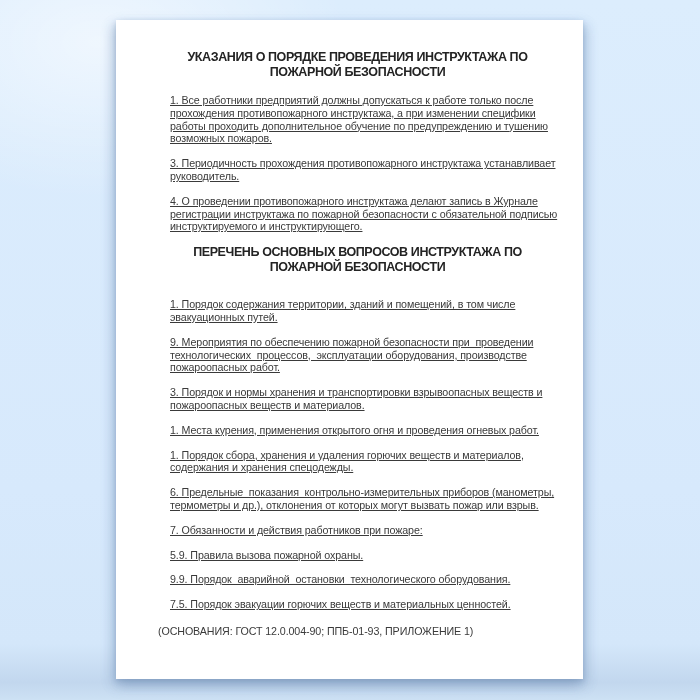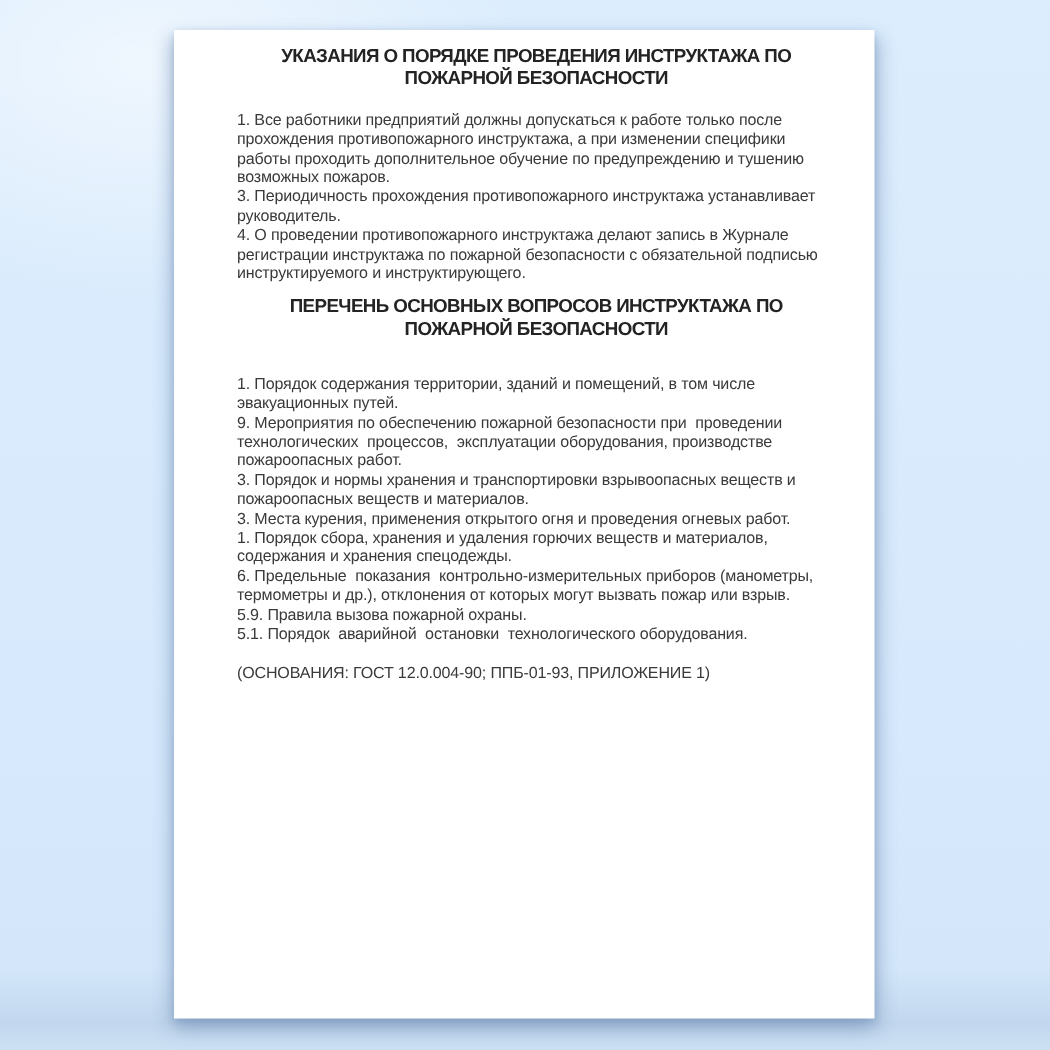--- a/index.html
+++ b/index.html
@@ -11,21 +11,21 @@
     background:
       radial-gradient(ellipse 420px 260px at 14% 6%, rgba(255,255,255,0.55), rgba(255,255,255,0) 60%),
       linear-gradient(180deg, #dcedfd 0%, #d7e9fc 70%, #d4e7fa 92%, #c2d7ee 97.5%, #cde1f4 100%);
   }
   .page {
     position: absolute;
     left: 116px; top: 20px;
     width: 467px; height: 659px;
     background: #ffffff;
     box-sizing: border-box;
-    padding: 10px 0 0 42px;
+    padding: 30px 0 0 42px;
     color: #3a3a3a;
     box-shadow:
       0 6px 12px rgba(110,140,180,0.45),
       0 2px 4px rgba(120,150,185,0.35),
       -5px 5px 10px rgba(120,150,185,0.22),
       5px 5px 10px rgba(120,150,185,0.22);
   }
   .doc-title {
     font-size: 12.5px;
     font-weight: bold;
@@ -39,22 +39,23 @@
     left: -13px;
     width: 425px;
   }
   h1.doc-title { margin-bottom: 14px; }
   h2.doc-title { margin-top: 8px; margin-bottom: 23px; }
   .para {
     font-size: 10.7px;
     line-height: 12.8px;
     letter-spacing: -0.1px;
     white-space: pre-wrap;
-    margin: 0;
+    margin: 12px;
     width: 425px;
+    text-decoration: underline;
   }
   .basis {
     font-size: 10.7px;
     line-height: 12.8px;
     letter-spacing: -0.1px;
     white-space: pre-wrap;
     margin: 14px 0 4px 0;
     width: 425px;
     color: #3a3a3a;
   }
@@ -80,23 +81,25 @@
   <h2 class="doc-title">ПЕРЕЧЕНЬ ОСНОВНЫХ ВОПРОСОВ ИНСТРУКТАЖА ПО
 ПОЖАРНОЙ БЕЗОПАСНОСТИ</h2>
 
   <div class="para">1. Порядок содержания территории, зданий и помещений, в том числе
 эвакуационных путей.</div>
   <div class="para">9. Мероприятия по обеспечению пожарной безопасности при  проведении
 технологических  процессов,  эксплуатации оборудования, производстве
 пожароопасных работ.</div>
   <div class="para">3. Порядок и нормы хранения и транспортировки взрывоопасных веществ и
 пожароопасных веществ и материалов.</div>
-  <div class="para">3. Места курения, применения открытого огня и проведения огневых работ.</div>
+  <div class="para">1. Места курения, применения открытого огня и проведения огневых работ.</div>
   <div class="para">1. Порядок сбора, хранения и удаления горючих веществ и материалов,
 содержания и хранения спецодежды.</div>
   <div class="para">6. Предельные  показания  контрольно-измерительных приборов (манометры,
 термометры и др.), отклонения от которых могут вызвать пожар или взрыв.</div>
+  <div class="para">7. Обязанности и действия работников при пожаре:</div>
   <div class="para">5.9. Правила вызова пожарной охраны.</div>
-  <div class="para">5.1. Порядок  аварийной  остановки  технологического оборудования.</div>
+  <div class="para">9.9. Порядок  аварийной  остановки  технологического оборудования.</div>
+  <div class="para">7.5. Порядок эвакуации горючих веществ и материальных ценностей.</div>
 
   <div class="basis">(ОСНОВАНИЯ: ГОСТ 12.0.004-90; ППБ-01-93, ПРИЛОЖЕНИЕ 1)</div>
 
 </div>
 
 </body></html>

